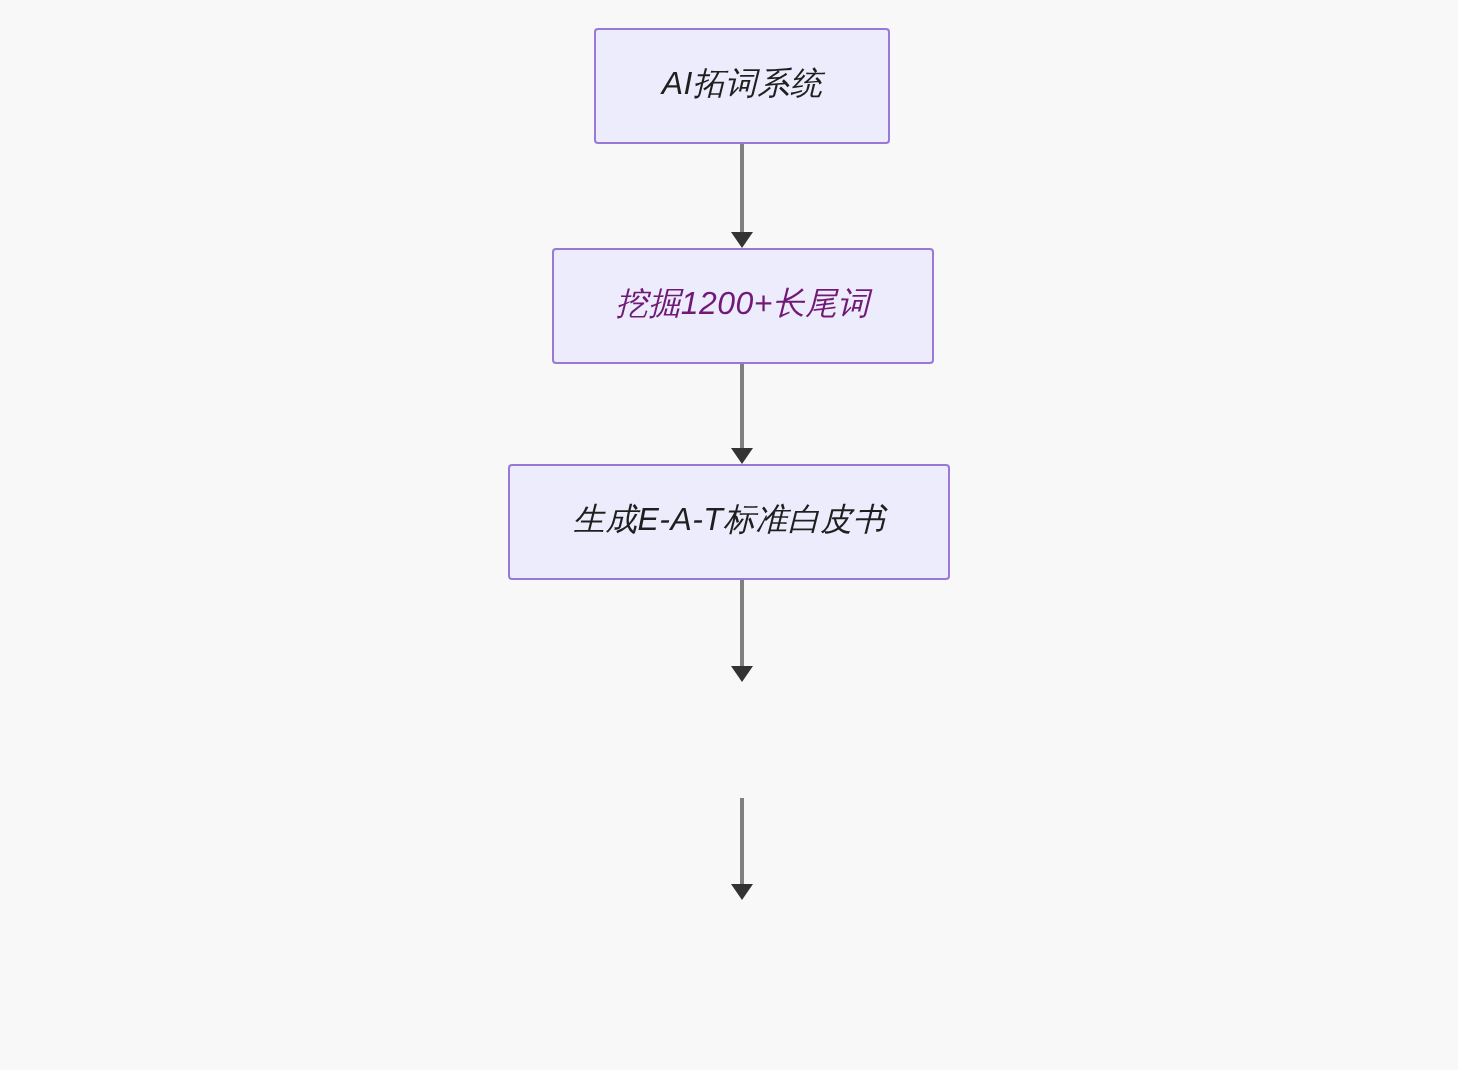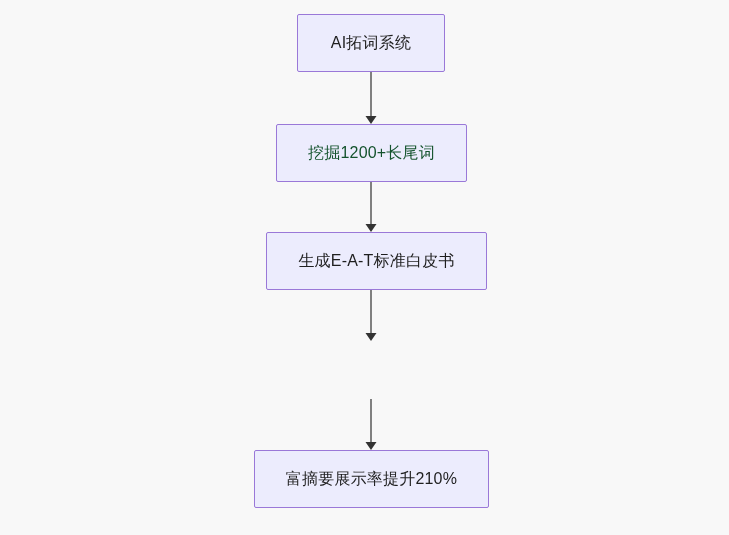--- a/index.html
+++ b/index.html
@@ -11,20 +11,21 @@
     height: 535px;
     background: #f8f8f8;
     font-family: "Liberation Sans", "DejaVu Sans", sans-serif;
     overflow: hidden;
   }
   #flowchart-canvas {
     position: relative;
     width: 729px;
     height: 396px;
     background: #f8f8f8;
+    font-style: italic;
   }
   .node {
     position: absolute;
     box-sizing: border-box;
     background: #ececfd;
     border: 1.4px solid #9a78d8;
     border-radius: 2px;
     display: flex;
     align-items: center;
     justify-content: center;
@@ -71,22 +72,19 @@
     </div>
     <div class="edge" style="left: 361px; top: 399px; width: 20px; height: 51px;">
       <svg width="20" height="51" viewBox="0 0 20 51">
         <line x1="10" y1="0" x2="10" y2="44" stroke="#808080" stroke-width="2"></line>
         <polygon points="4.5,43 15.5,43 10,51" fill="#333333"></polygon>
       </svg>
     </div>
     <div class="node" style="left: 297px; top: 14px; width: 148px; height: 58px; background: rgb(236, 236, 253); border-color: rgb(154, 120, 216); color: rgb(31, 31, 31);">
       <span class="node-label">AI拓词系统</span>
     </div>
-    <div class="node" style="left: 276px; top: 124px; width: 191px; height: 58px; background: rgb(236, 236, 253); border-color: rgb(154, 120, 216); color: #14532d;">
+    <div class="node" style="left: 276px; top: 124px; width: 191px; height: 58px; background: rgb(236, 236, 253); border-color: rgb(154, 120, 216); color: #701a75;">
       <span class="node-label">挖掘1200+长尾词</span>
     </div>
-    <div class="node" style="left: 266px; top: 232px; width: 221px; height: 58px; background: rgb(236, 236, 253); border-color: rgb(154, 120, 216); color: rgb(31, 31, 31);">
+    <div class="node" style="left: 254px; top: 232px; width: 221px; height: 58px; background: rgb(236, 236, 253); border-color: rgb(154, 120, 216); color: rgb(31, 31, 31);">
       <span class="node-label">生成E-A-T标准白皮书</span>
-    </div>
-    <div class="node" style="left: 254px; top: 450px; width: 235px; height: 58px; background: rgb(236, 236, 253); border-color: rgb(154, 120, 216); color: rgb(31, 31, 31);">
-      <span class="node-label">富摘要展示率提升210%</span>
     </div>
   </div>
 
 </body></html>

